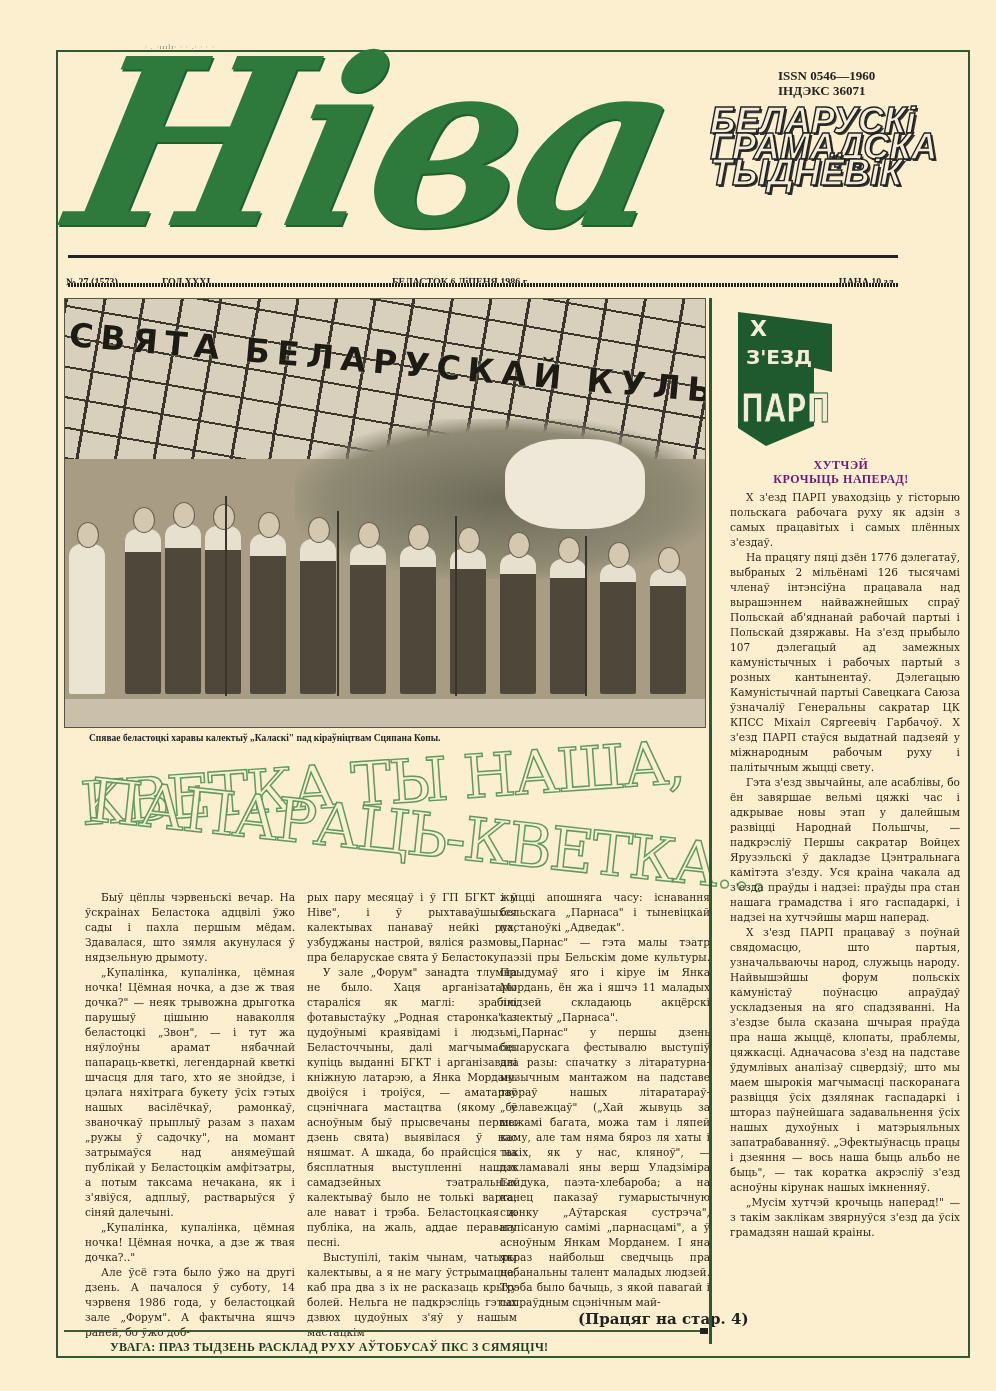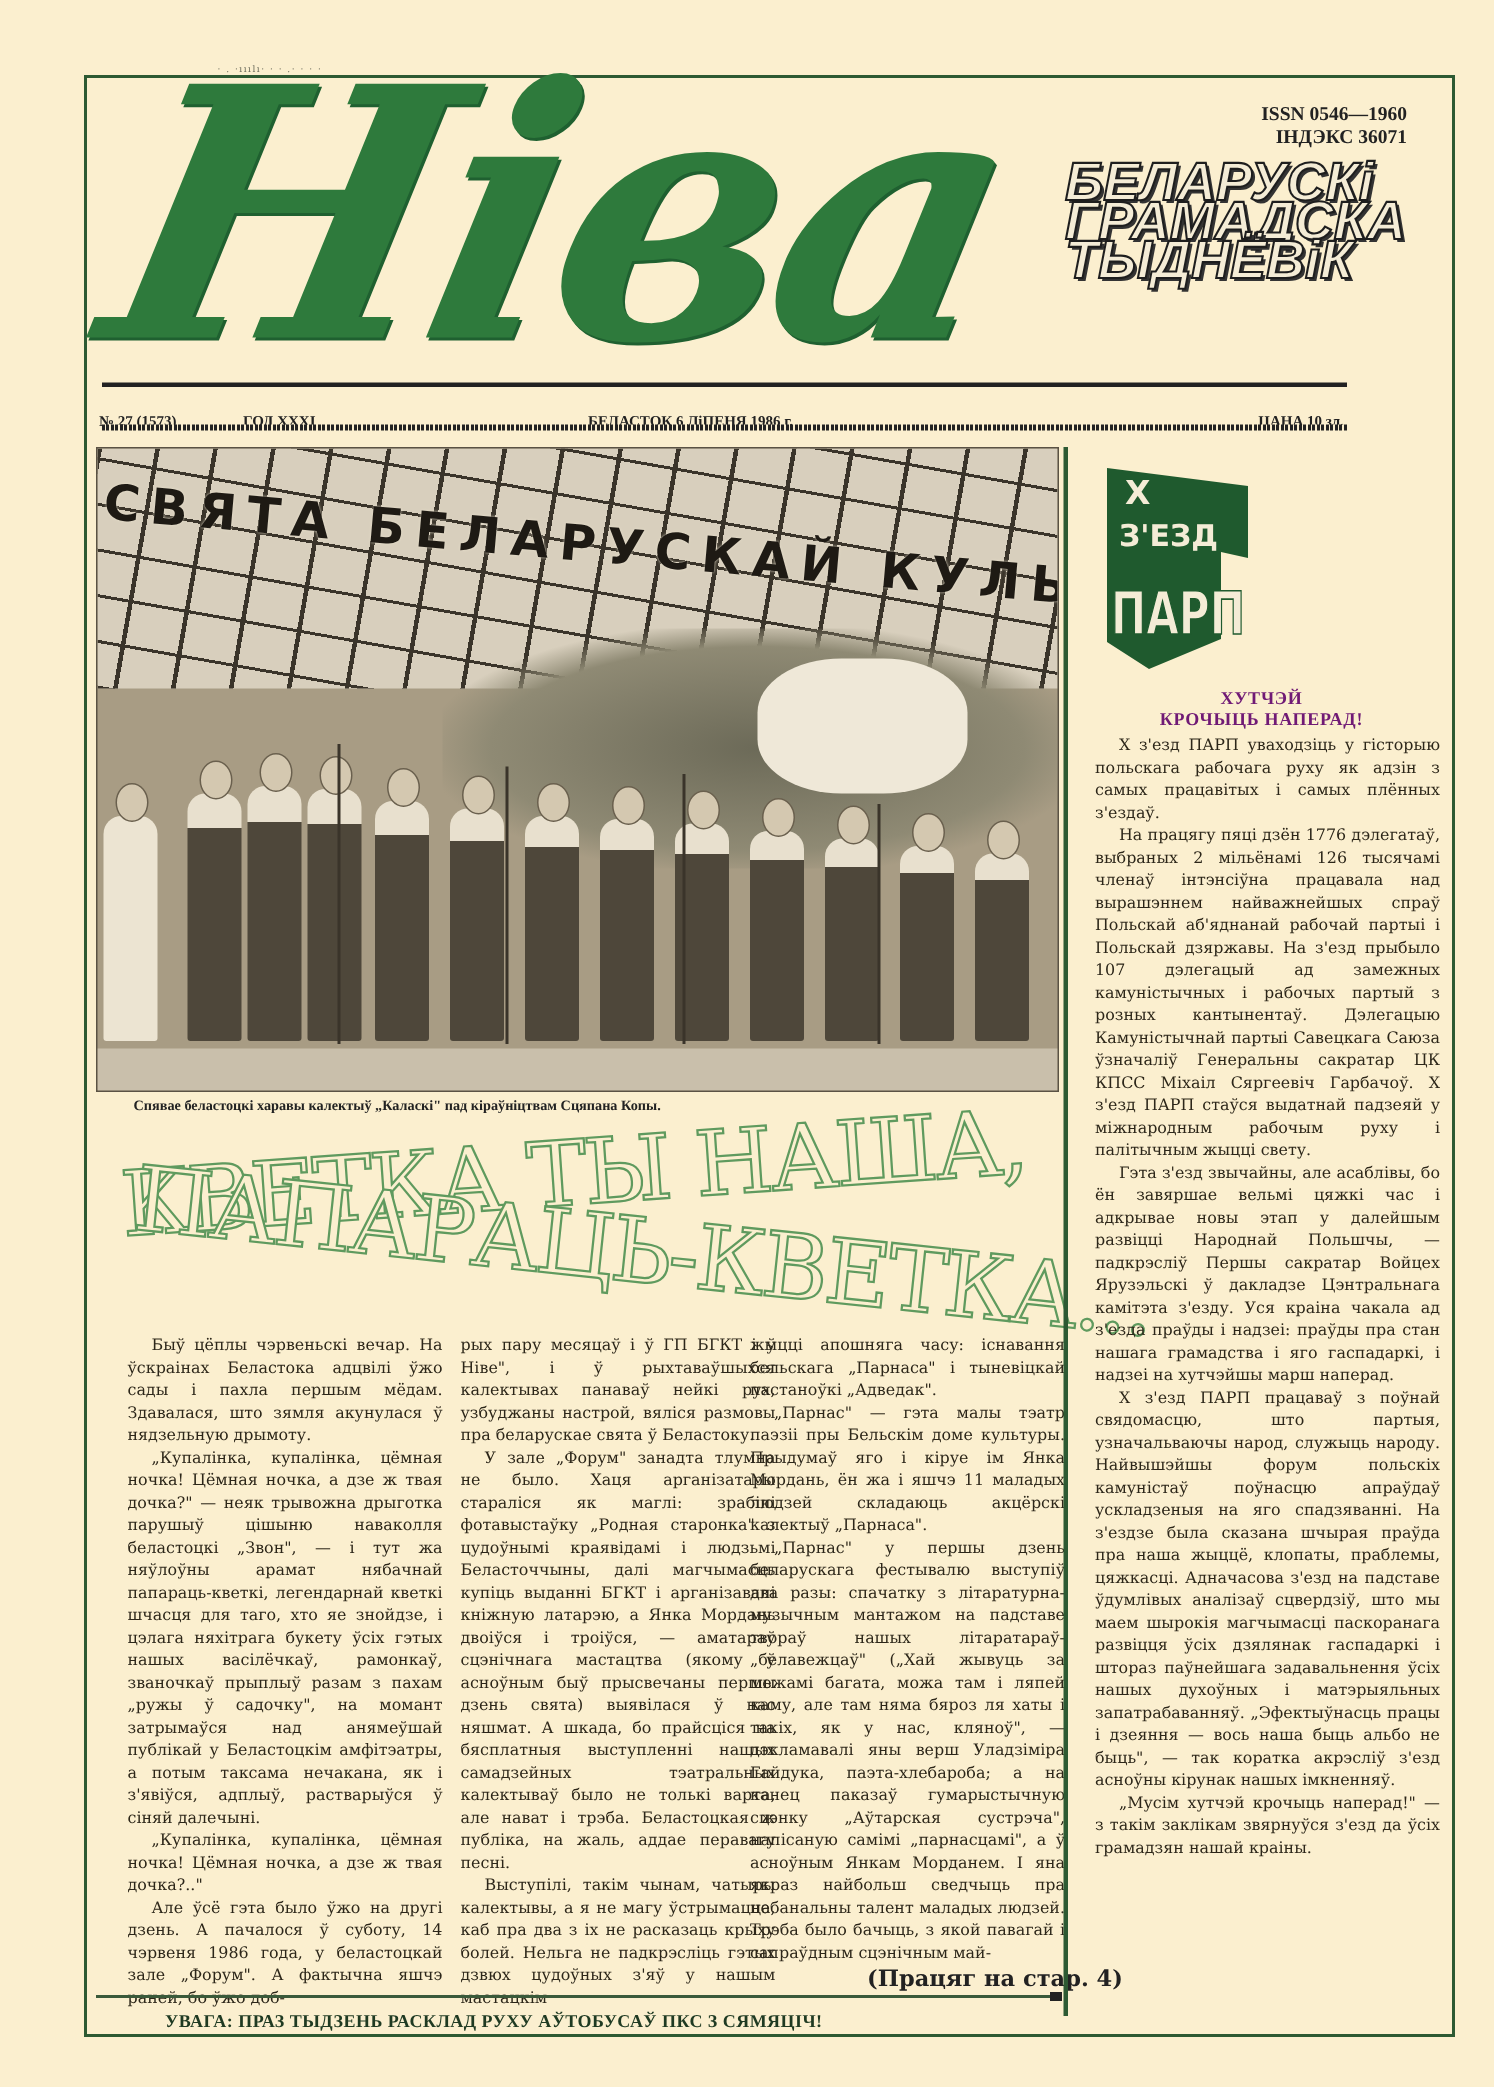--- a/index.html
+++ b/index.html
@@ -19,21 +19,21 @@
   
   .masthead { position:absolute; left:60px; top:56px; width:906px; height:200px; }
   .logo {
     position:absolute; left:20px; top:-28px;
     font-family:"DejaVu Serif", serif; font-style:italic; font-weight:bold;
     font-size:232px; color:#2e7a3c; letter-spacing:-6px; line-height:1;
     transform:skewX(-12deg);
     text-shadow:2px 2px 0 #1f6030;
   }
   .issn {
-    position:absolute; left:718px; top:12px; text-align:right; width:160px;
+    position:absolute; left:718px; top:12px; width:160px;
     font-family:"Liberation Serif", serif; font-weight:bold; font-size:13px; line-height:15px; color:#222;
   }
   .tagline {
     position:absolute; left:650px; top:52px; width:230px;
     font-family:"Liberation Sans", sans-serif; font-weight:bold; font-style:italic;
     font-size:36px; line-height:26px; color:#f4ecd6;
     -webkit-text-stroke:1.4px #1e1e1e; letter-spacing:0px;
     text-shadow:2px 2px 0 #333;
   }
   .tagline div { white-space:nowrap; }

